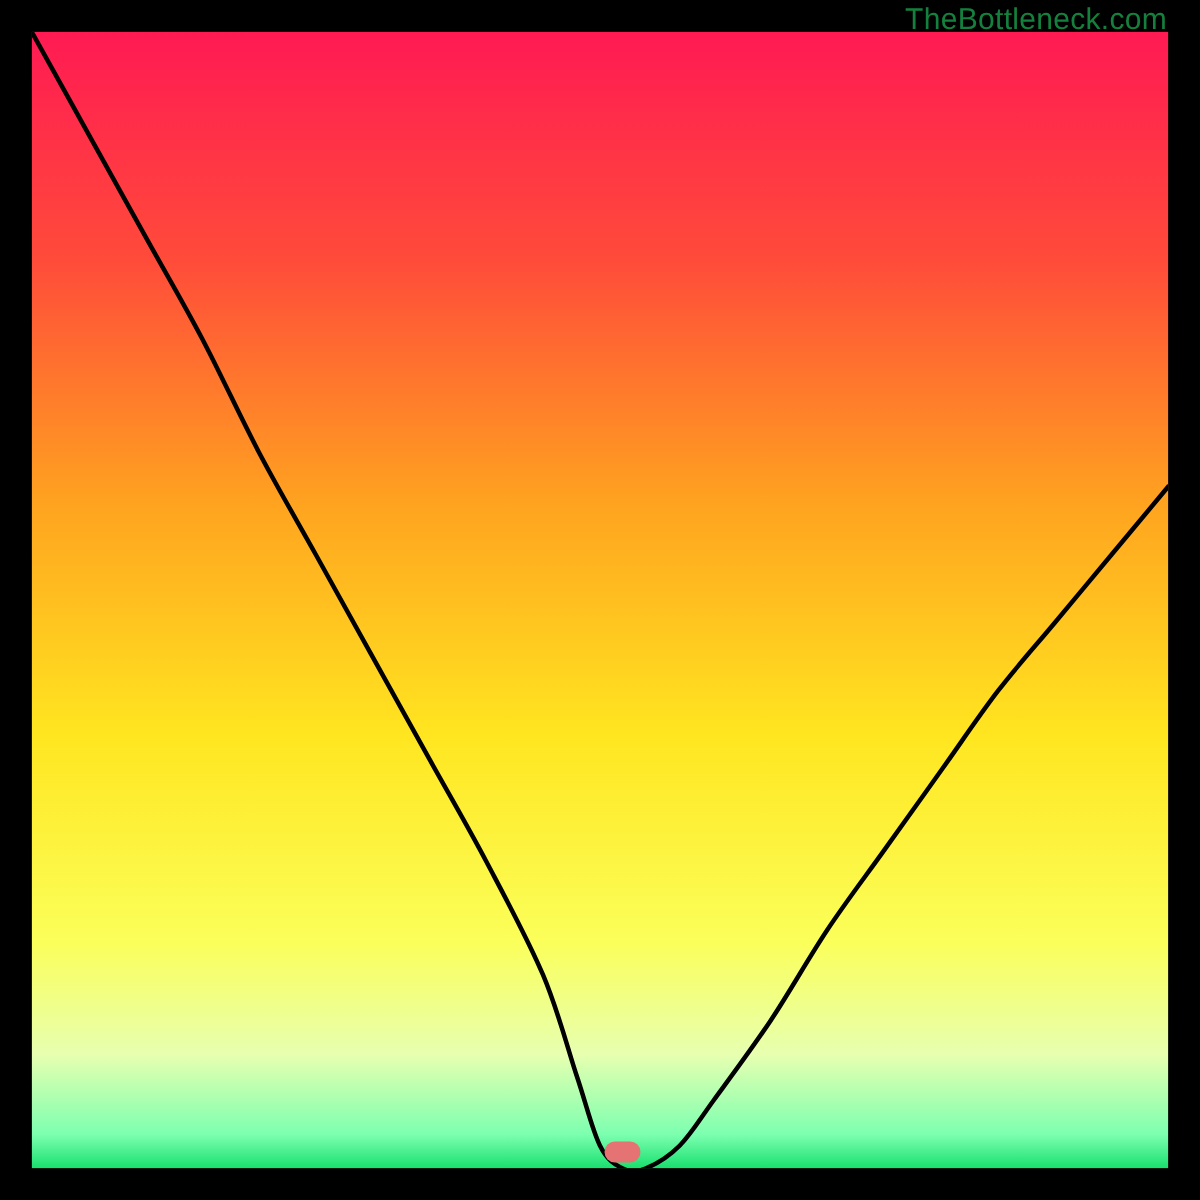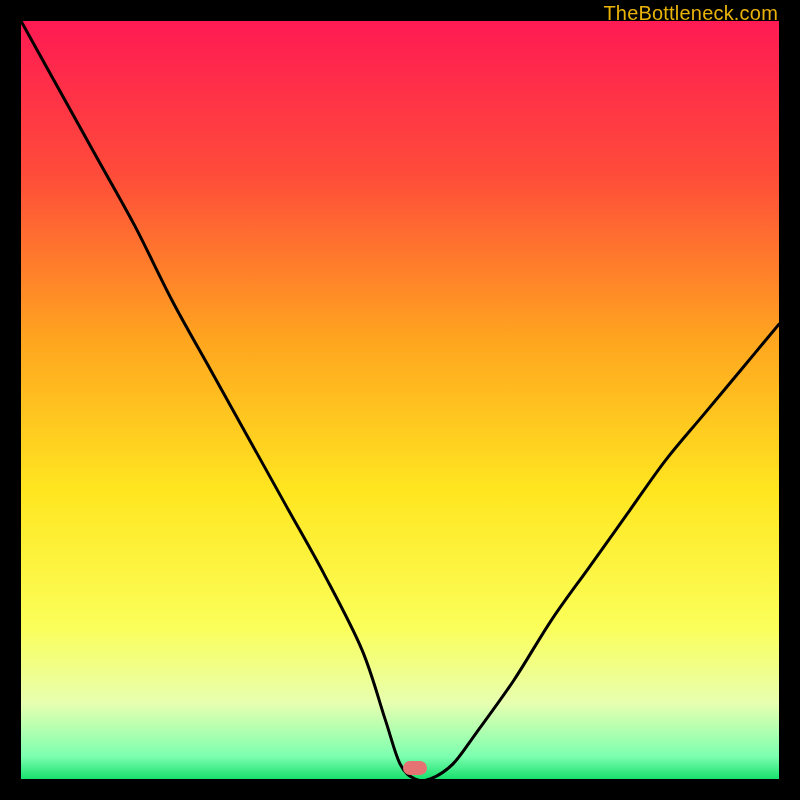--- a/index.html
+++ b/index.html
@@ -30,21 +30,21 @@
     position: absolute;
     left: 0; top: 0; width: 100%; height: 100%;
   }
   .watermark {
     position: absolute;
     top: 2px;
     right: 22px;
     font-family: Arial, Helvetica, sans-serif;
     font-size: 20px;
     font-weight: 400;
-    color: #eab308;
+    color: #15803d;
     letter-spacing: 0.2px;
   }
   svg { position:absolute; left:0; top:0; }
   .marker {
     position: absolute;
     width: 24px;
     height: 14px;
     background: #e57373;
     border-radius: 8px;
   }

